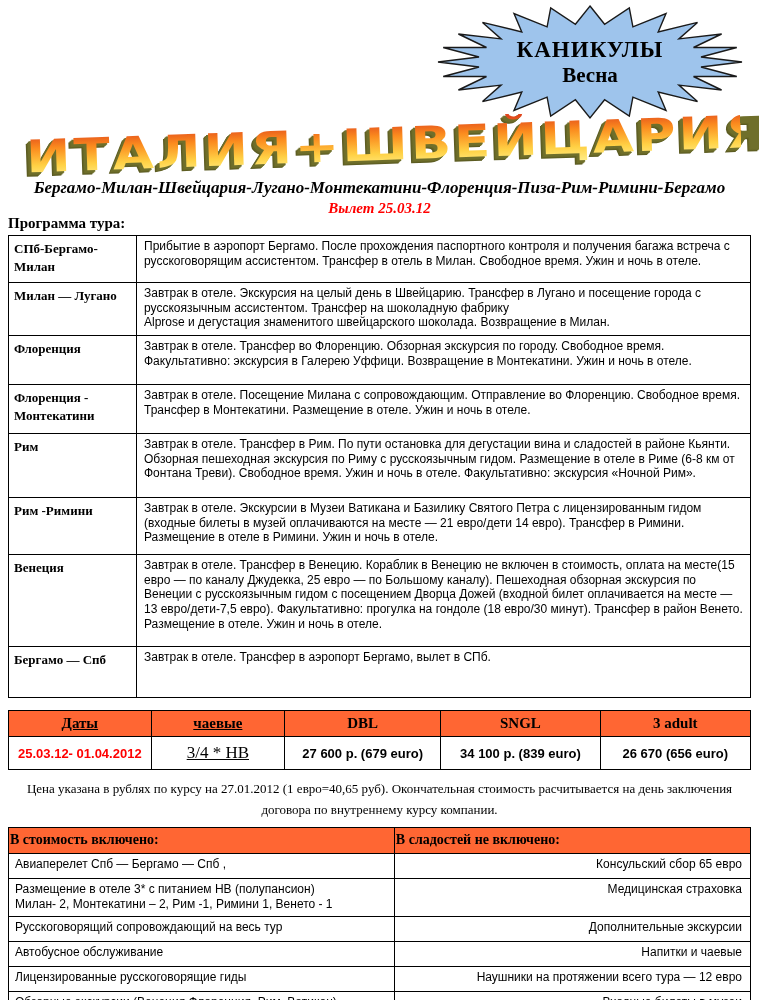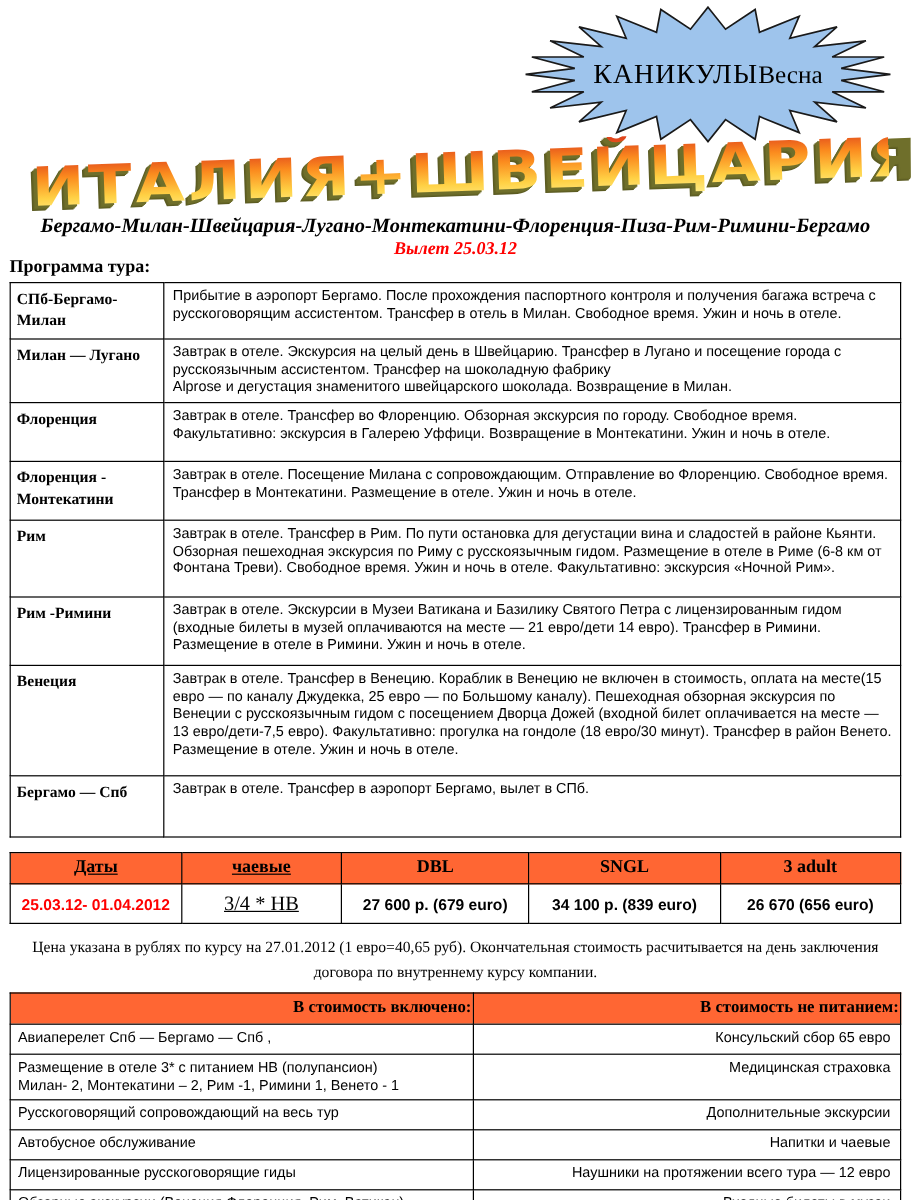--- a/index.html
+++ b/index.html
@@ -3,22 +3,22 @@
 <meta charset="utf-8">
 <style>
   html,body{margin:0;padding:0;background:#fff;}
   .page{position:relative;width:759px;height:1000px;background:#fff;overflow:hidden;
         font-family:"Liberation Sans",sans-serif;color:#000;}
 
   
   .badge{position:absolute;left:433px;top:3px;width:314px;height:118px;}
   .badge svg{position:absolute;left:0;top:0;}
   .badge-text{position:absolute;left:0;top:0;width:100%;height:100%;
-      display:flex;align-items:center;justify-content:center;
-      font-family:"Liberation Serif",serif;font-weight:normal;line-height:1.15;}
+      display:flex;flex-direction:column;align-items:center;justify-content:center;
+      font-family:"Liberation Serif",serif;font-weight:bold;line-height:1.15;}
   .badge-line1{font-size:23px;letter-spacing:1px;}
   .badge-line2{font-size:21px;}
 
   
   .wordart{position:absolute;left:26px;top:114px;width:715px;height:58px;
       transform:rotate(-2deg) scaleY(0.85);transform-origin:50% 50%;}
   .wa-layer{position:absolute;left:0;top:0;width:100%;text-align:center;white-space:nowrap;
       font-family:"DejaVu Sans",sans-serif;font-weight:bold;font-size:53px;letter-spacing:3px;}
   .wa-back{color:#6f6f2b;transform:translate(-2px,2px);
       text-shadow:-1px 1px 0 #6f6f2b,-2px 2px 0 #656526,-3px 3px 0 #5b5b22;}
@@ -54,21 +54,21 @@
   .pricing td{height:30px;text-align:center;vertical-align:middle;}
   .pricing .dates{width:142px;color:var(--text-red,#f00);font-weight:bold;font-size:13px;}
   .pricing .hotel{width:133px;font-family:"Liberation Serif",serif;font-size:17px;text-decoration:underline;}
   .pricing .price{font-weight:bold;font-size:13px;}
   .pricing .c-dbl{width:157px}.pricing .c-sngl{width:160px}.pricing .c-3ad{width:151px}
 
   .note{margin:8px auto 6px auto;width:735px;text-align:center;
       font-family:"Liberation Serif",serif;font-size:13px;line-height:1.65;}
 
   .inclusion th{background:var(--accent-orange,#FF6633);font-family:"Liberation Serif",serif;
-      font-weight:bold;font-size:14px;height:23px;text-align:right;}
+      font-weight:bold;font-size:14px;height:23px;text-align:left;}
   .inclusion .inc{width:52%;font-size:12px;padding:3px 6px;vertical-align:top;
       white-space:pre-line;line-height:1.3;}
   .inclusion .ninc{width:48%;font-size:12px;padding:3px 8px 3px 6px;vertical-align:top;
       text-align:right;line-height:1.3;}
   .inclusion tr td{height:18px;}
   .inclusion tr:last-child td{height:26px;}
 </style>
 </head>
 <body>
 
@@ -153,21 +153,21 @@
         </tr>
       </tbody>
     </table>
 
     <div class="note">Цена указана в рублях по курсу на 27.01.2012 (1 евро=40,65 руб). Окончательная стоимость расчитывается на день заключения договора по внутреннему курсу компании.</div>
 
     <table class="inclusion">
       <tbody>
         <tr>
           <th>В стоимость включено:</th>
-          <th>В стоимость не питанием:</th>
+          <th>В сладостей не включено:</th>
         </tr>
         <tr>
           <td class="inc">Авиаперелет Спб — Бергамо — Спб ,</td>
           <td class="ninc">Консульский сбор 65 евро</td>
         </tr>
         <tr>
           <td class="inc">Размещение в отеле  3* с питанием НВ (полупансион)
 Милан- 2, Монтекатини – 2, Рим -1, Римини 1, Венето - 1</td>
           <td class="ninc">Медицинская страховка</td>
         </tr>

